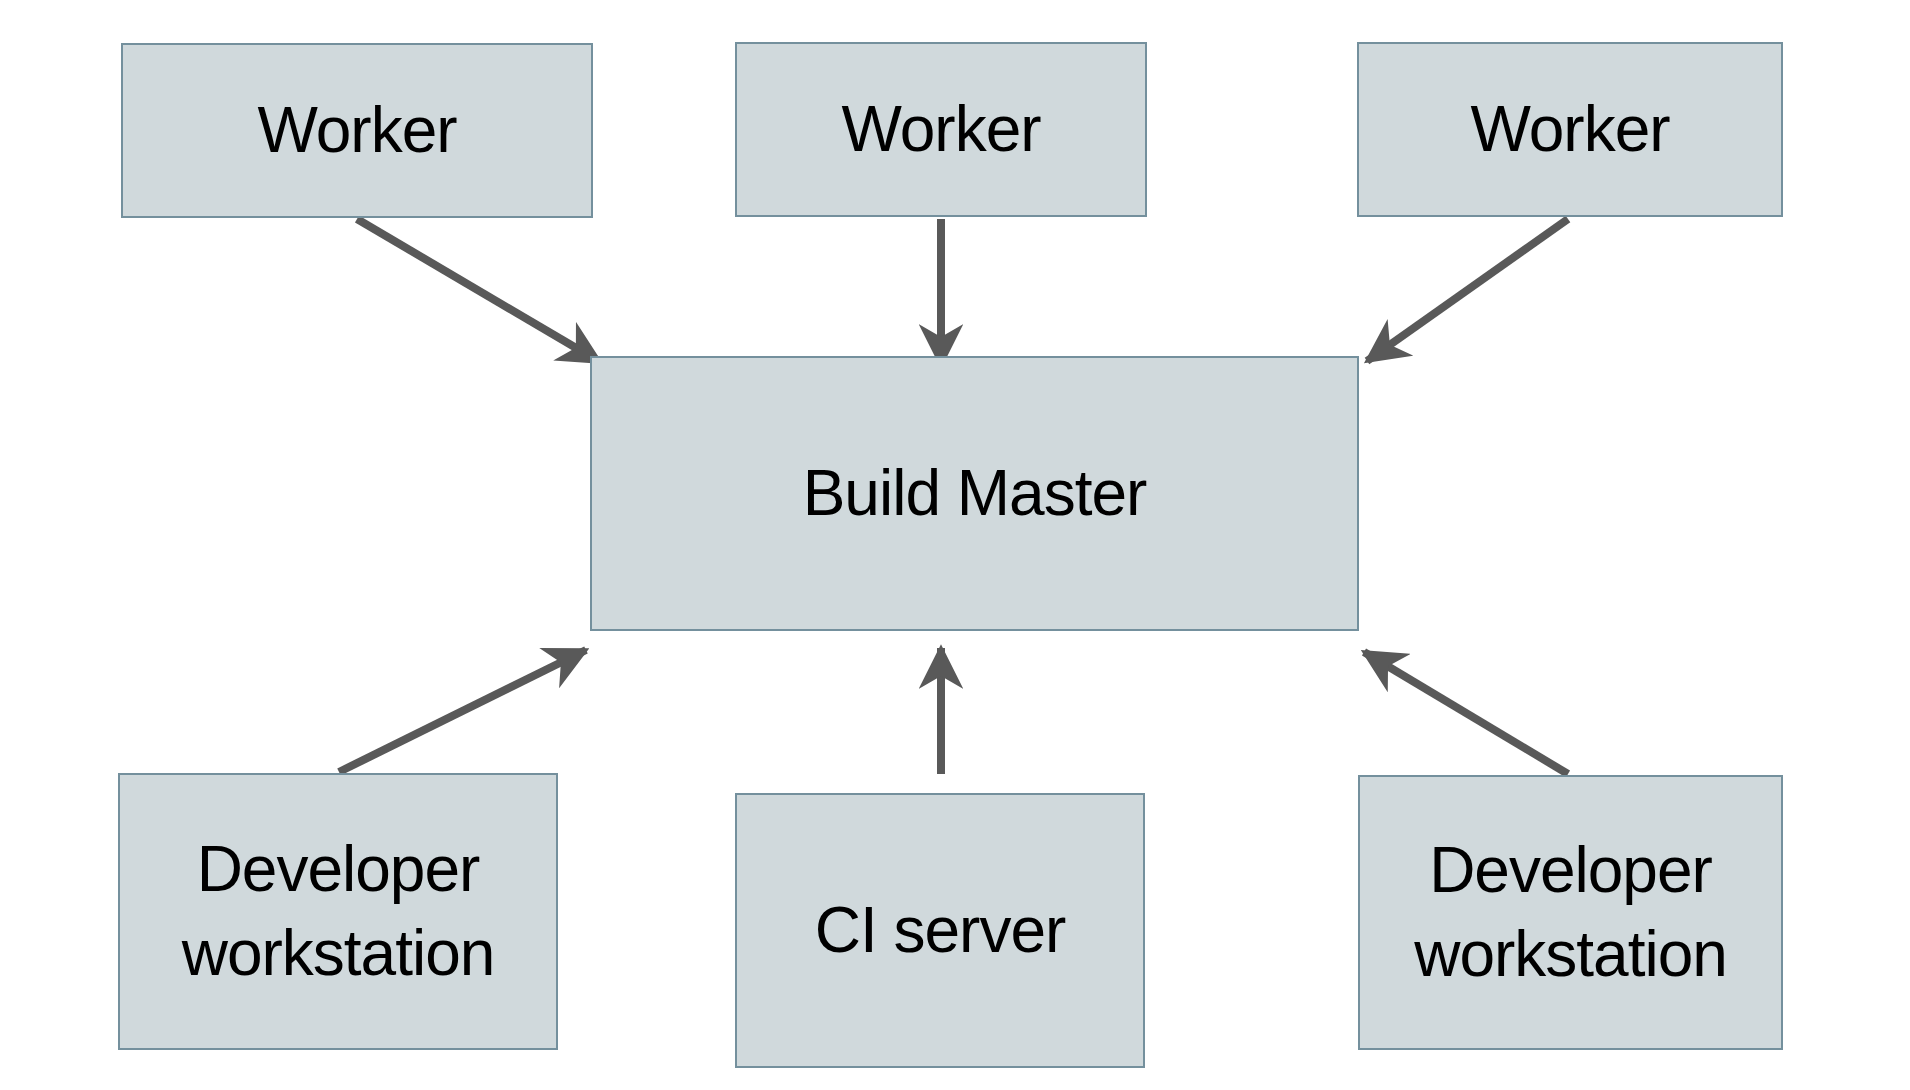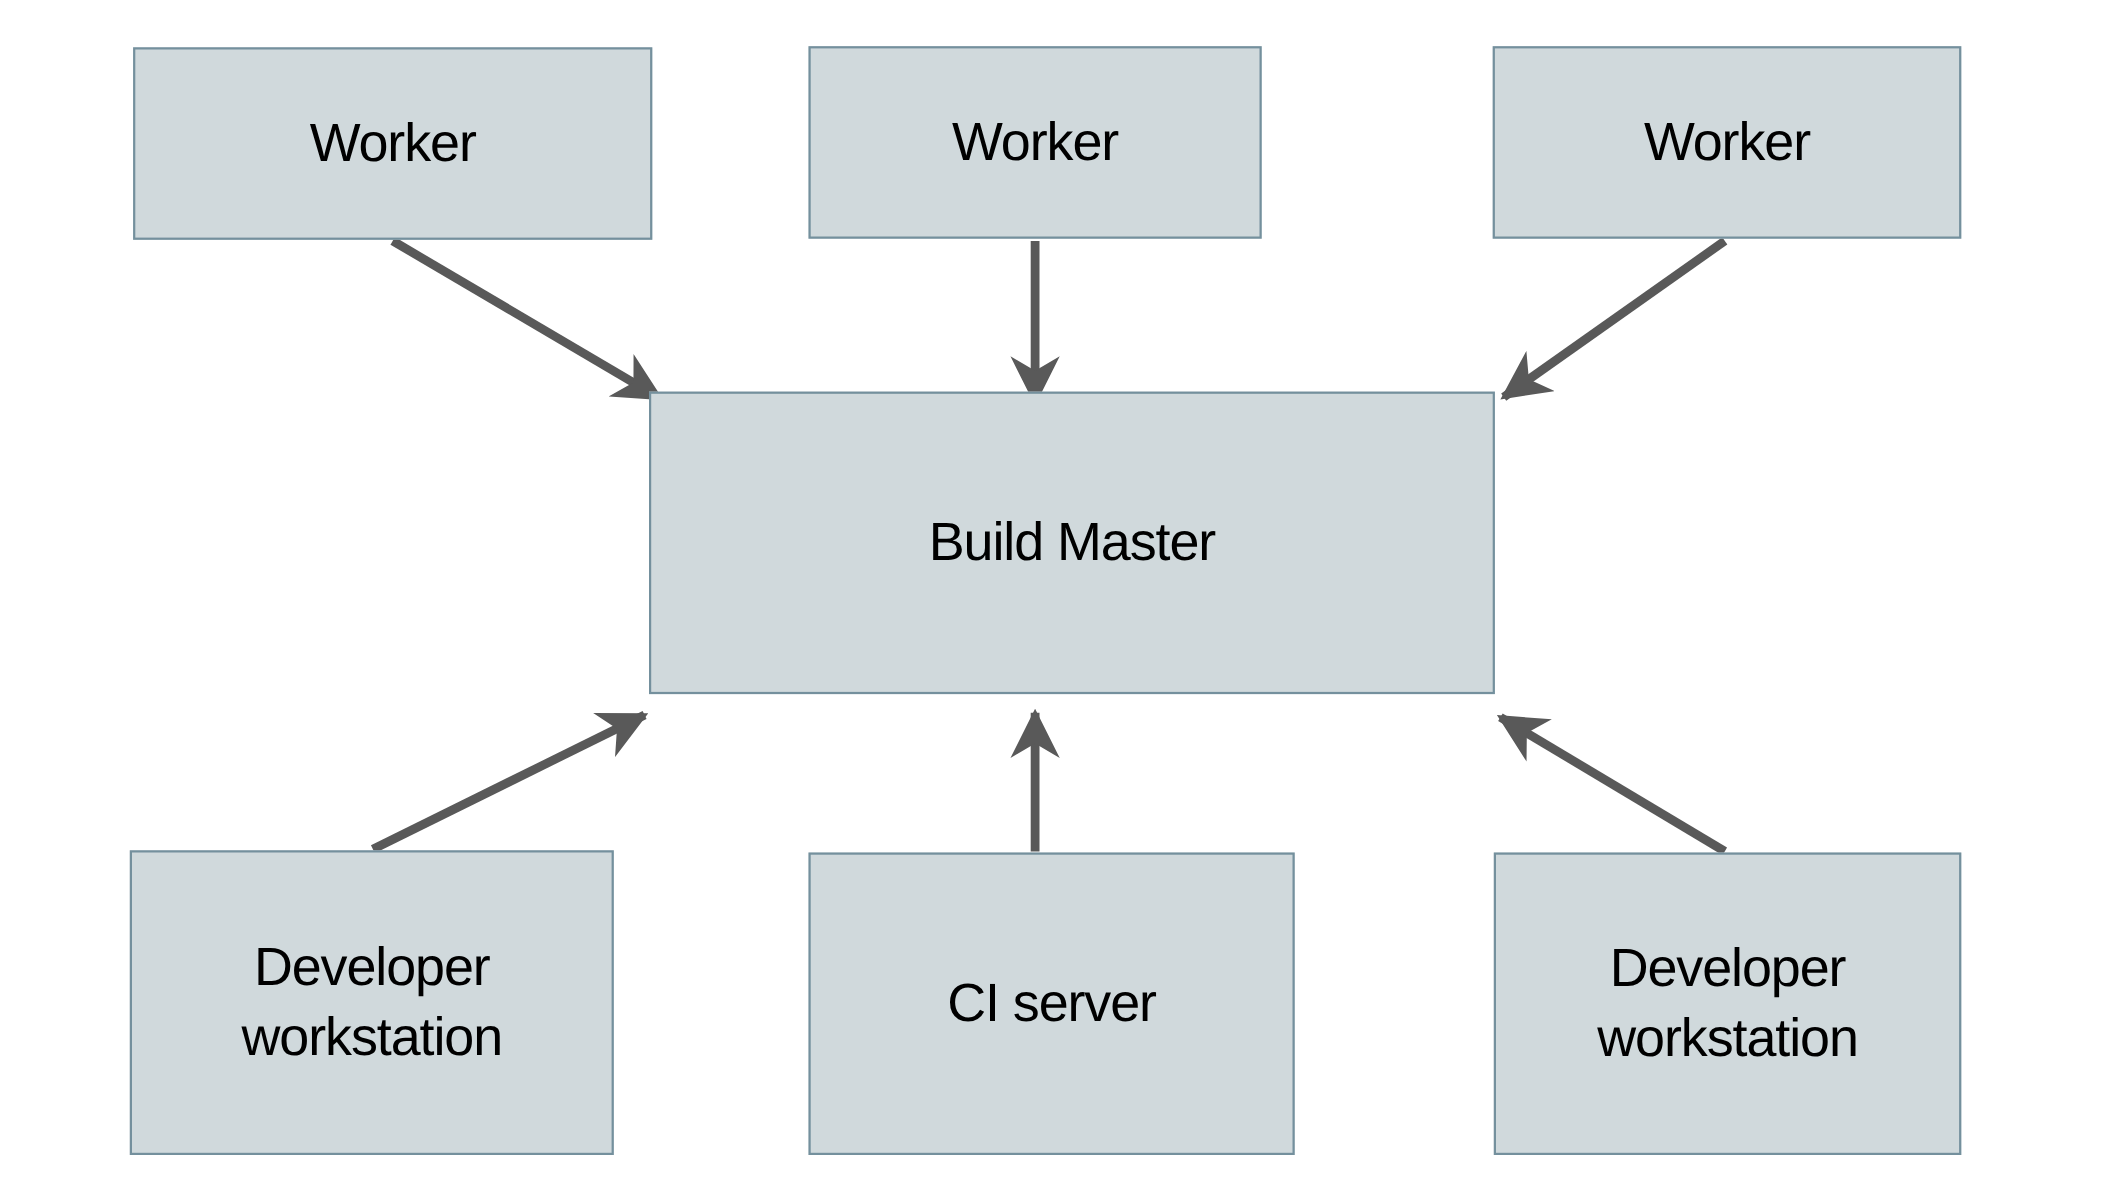--- a/index.html
+++ b/index.html
@@ -18,33 +18,33 @@
   .node {
     position: absolute;
     box-sizing: border-box;
     background: var(--box-fill, #d0d9dc);
     border: 2px solid var(--box-border, #74909d);
     display: flex;
     align-items: center;
     justify-content: center;
     text-align: center;
     color: var(--text-color, #000000);
-    font-size: 49px;
+    font-size: 64px;
     line-height: 1.3;
     letter-spacing: -1px;
   }
   
   .node.worker-1 { left: 121px; top: 43px;  width: 472px; height: 175px; }
   .node.worker-2 { left: 735px; top: 42px;  width: 412px; height: 175px; }
   .node.worker-3 { left: 1357px; top: 42px; width: 426px; height: 175px; }
   
   .node.build-master { left: 590px; top: 356px; width: 769px; height: 275px; }
   
   .node.dev-ws-left  { left: 118px;  top: 773px; width: 440px; height: 277px; padding: 0 20px; }
-  .node.ci-server    { left: 735px;  top: 775px; width: 442px; height: 275px; }
+  .node.ci-server    { left: 735px;  top: 793px; width: 410px; height: 275px; }
   .node.dev-ws-right { left: 1358px; top: 775px; width: 425px; height: 275px; padding: 0 10px; }
 
   svg.arrows {
     position: absolute;
     left: 0;
     top: 0;
     width: 1910px;
     height: 1090px;
     pointer-events: none;
     color: var(--arrow-color, #595959);

